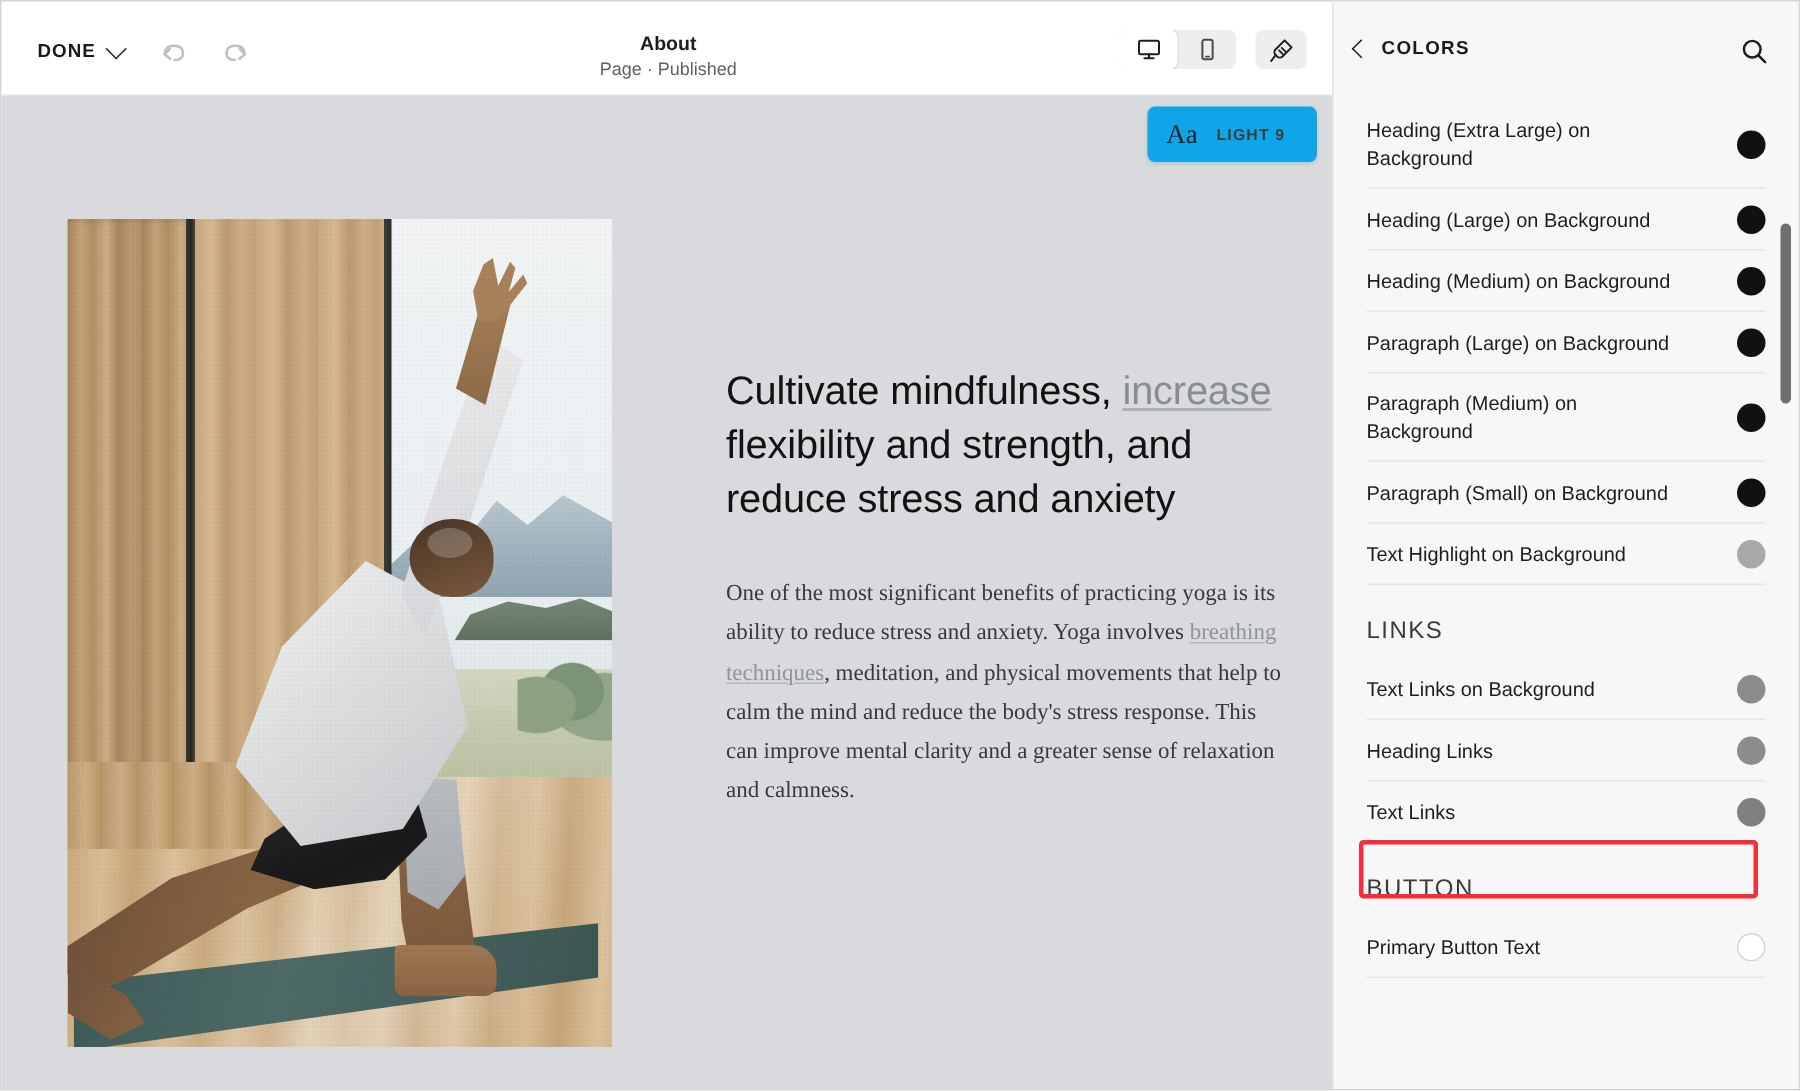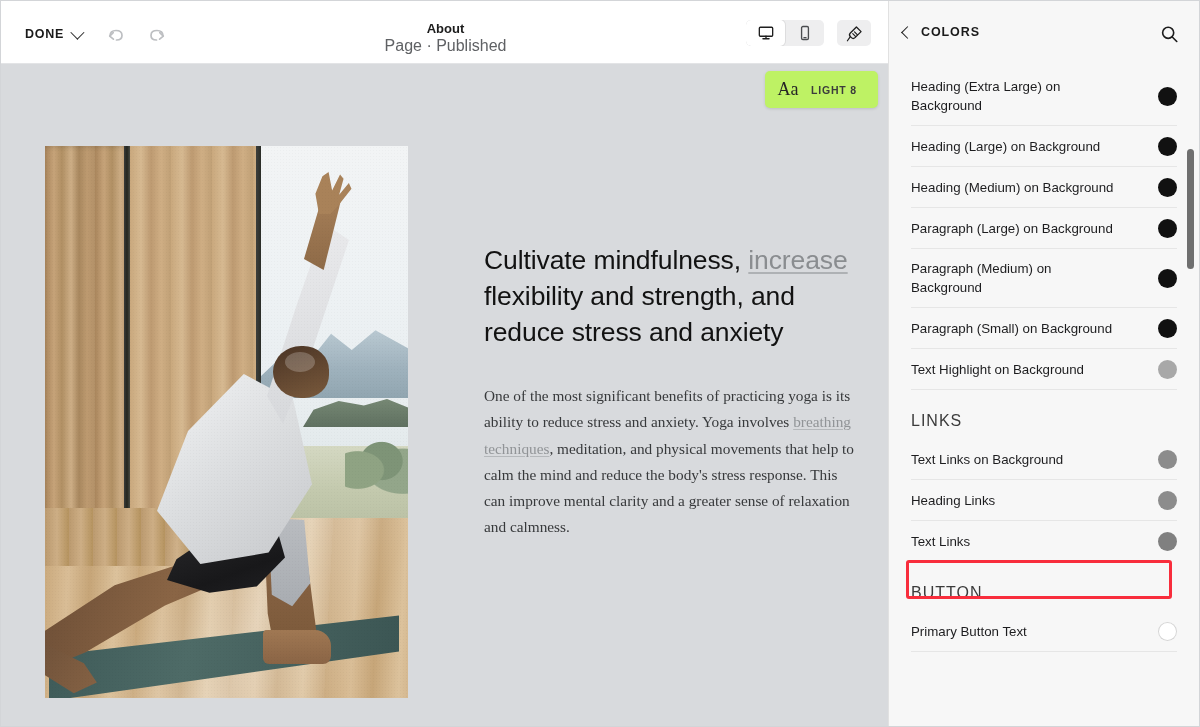--- a/index.html
+++ b/index.html
@@ -66,21 +66,21 @@
     position: absolute;
     left: 0; top: 20px; width: 889px;
     text-align: center;
     pointer-events: none;
   }
   #title-block .t1 {
     font-size: 13px; font-weight: bold; color: #1c1c1c;
     line-height: 16px;
   }
   #title-block .t2 {
-    font-size: 16px; color: #5f6164;
+    font-size: 12px; color: #5f6164;
     line-height: 16px; margin-top: 1px;
   }
 
   #view-toggle {
     position: absolute;
     right: 66px; top: 19px;
     display: flex;
     background: #eeeeef;
     border-radius: 5px;
     padding: 0;
@@ -104,21 +104,21 @@
     border-radius: 5px;
     display: flex; align-items: center; justify-content: center;
     cursor: pointer;
   }
 
   
   #theme-pill {
     position: absolute;
     left: 764px; top: 70px;
     width: 113px; height: 37px;
-    background: #bef264;
+    background: #0ea5e9;
     border-radius: 5px;
     box-shadow: 0 1px 3px rgba(0,0,0,.12);
     display: flex; align-items: center;
     cursor: pointer;
     z-index: 6;
   }
   #theme-pill .aa {
     width: 46px; text-align: center;
     font-size: 18px; color: #262626;
     font-family: "Liberation Serif", serif;
@@ -489,21 +489,21 @@
       <div id="brush-btn">
         <svg viewBox="0 0 22 22" width="19" height="19">
           <path d="M13.2 3.4 L18.6 8.8 L11.6 15.8 C10.4 17 8.6 17 7.4 15.8 L6.2 14.6 C5 13.4 5 11.6 6.2 10.4 Z" fill="none" stroke="#1f1f1f" stroke-width="1.5" stroke-linejoin="round"></path>
           <path d="M6.4 14.4 L2.8 19.4 M9 11.2 L12.4 14.6 M11 9.2 L14.4 12.6" stroke="#1f1f1f" stroke-width="1.4" stroke-linecap="round"></path>
         </svg>
       </div>
     </div>
 
     <div id="theme-pill">
       <span class="aa">Aa</span>
-      <span class="tname">LIGHT 8</span>
+      <span class="tname">LIGHT 9</span>
     </div>
 
     <div id="canvas">
 
       <div id="photo">
         <div class="sky"></div>
         <div class="mtn"></div>
         <div class="lake"></div>
         <div class="hill"></div>
         <div class="field"></div>

